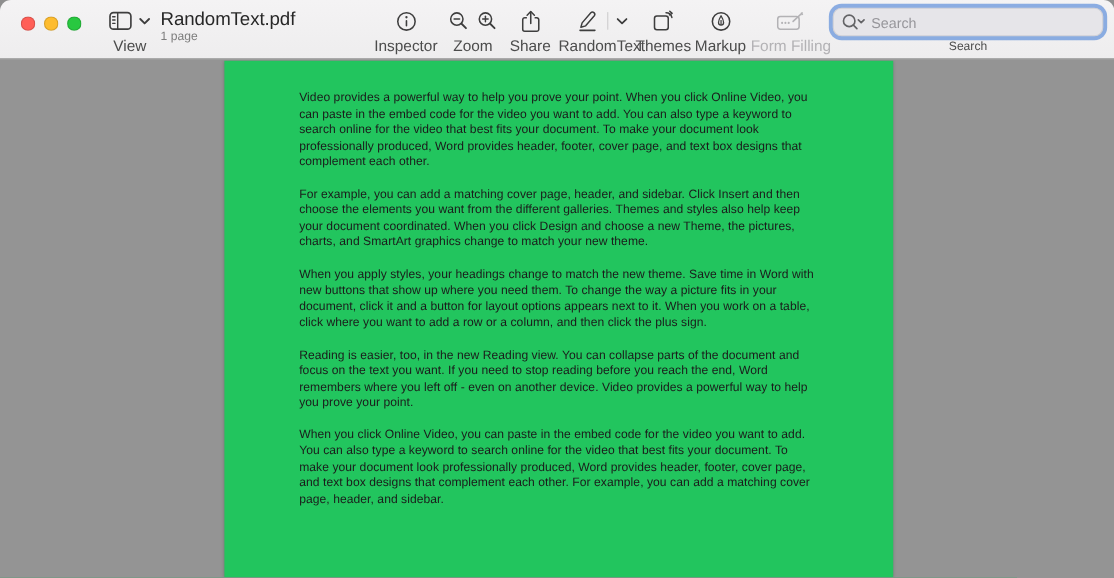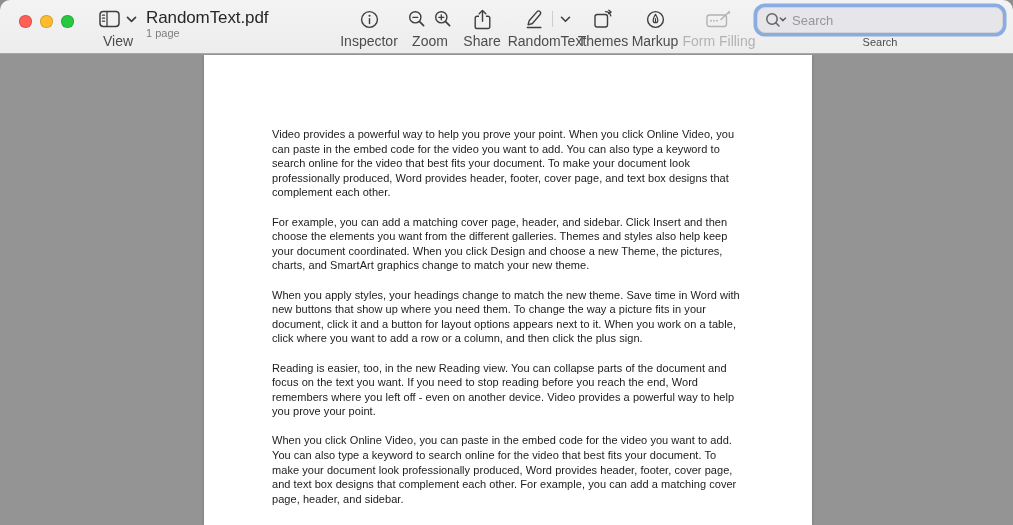--- a/index.html
+++ b/index.html
@@ -84,23 +84,23 @@
   }
 
   
   .content {
     position: absolute; top: 55px; left: 0; right: 0; bottom: 0;
     background: #949494;
     overflow: hidden;
   }
   .pdf-page {
     position: absolute; left: 204px; top: 0; width: 608px; height: 470px;
-    background: #ffffff;
+    background: #22c55e;
     box-shadow: 0 0 3px rgba(0,0,0,0.22);
-    padding: 72px 66px 0 68px;
+    padding: 27px 66px 0 68px;
   }
   .pdf-page p {
     margin: 0 0 14.6px 0;
     width: 474px;
     font-size: 11px;
     line-height: 14.6px;
     color: #1b1b1b;
     letter-spacing: 0.05px;
   }
 

